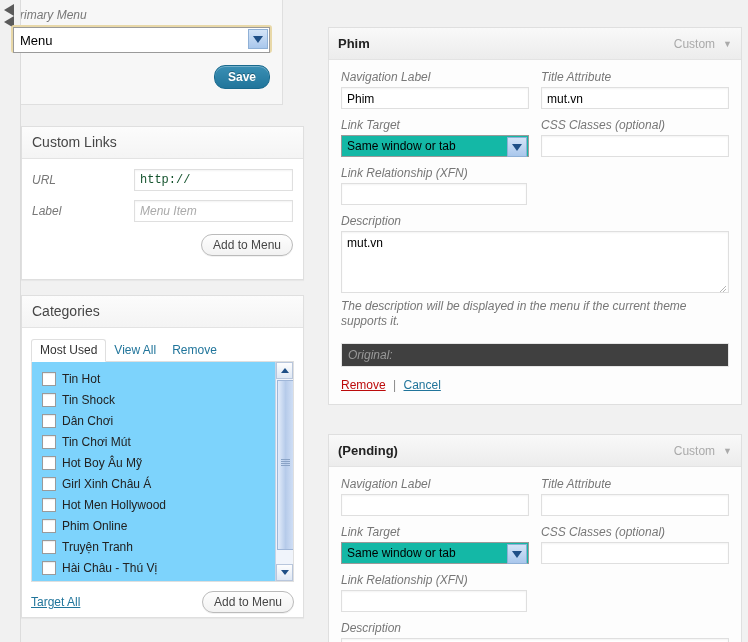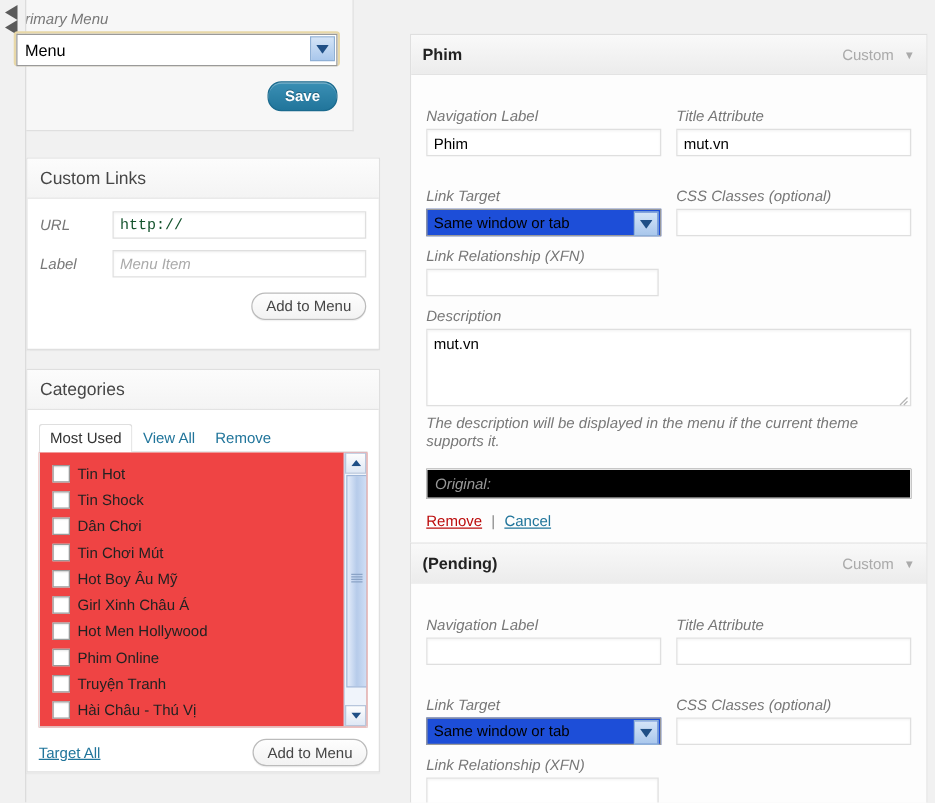--- a/index.html
+++ b/index.html
@@ -69,21 +69,21 @@
     display: inline-block; padding: 4px 13px;
     background: linear-gradient(to bottom,#3a8fb4,#21759b);
     border: 1px solid #1a6a8e; border-radius: 11px;
     color: #fff; font-size: 12px; font-weight: bold;
     text-shadow: 0 -1px 0 rgba(0,0,0,.3);
     box-shadow: inset 0 1px 0 rgba(255,255,255,.3);
     cursor: pointer;
   }
 
   .panel-customlinks { left: 21px; top: 126px; width: 281px; height: 152px; }
-  .field-row { display: flex; align-items: center; margin-bottom: 9px; }
+  .field-row { display: flex; align-items: center; margin-bottom: 9px; gap: 44px; }
   .field-row .lbl {
     width: 58px; font-style: italic; color: #777; font-size: 12px;
   }
   .txt {
     flex: 1; height: 20px; line-height: 20px;
     border: 1px solid #dfdfdf; background: #fff;
     padding: 0 5px; font-size: 12px; color: #14532d;
     box-shadow: inset 0 1px 2px rgba(0,0,0,.05);
   }
   .txt.mono { font-family: "Liberation Mono", monospace; font-size: 12px; }
@@ -103,21 +103,21 @@
   .tab {
     padding: 3px 8px 4px 8px; font-size: 12px; color: #21759b; cursor: pointer;
   }
   .tab.active {
     color: #333; background: #fff;
     border: 1px solid #dfdfdf; border-bottom: 1px solid #fff;
     margin-bottom: -1px; border-radius: 3px 3px 0 0;
   }
   .catbox {
     position: relative; height: 219px; margin-top: 0;
-    border: 1px solid #dfdfdf; border-top: none; background: #ef4444;
+    border: 1px solid #dfdfdf; border-top: none; background: #7dd3fc;
     overflow: hidden;
   }
   .catlist { padding: 6px 0 0 10px; }
   .catitem { display: flex; align-items: center; height: 21px; }
   .cbx {
     width: 12px; height: 12px; border: 1px solid #9a9a9a; background: #fff;
     margin-right: 6px; box-shadow: inset 0 1px 1px rgba(0,0,0,.08);
   }
   .catitem span { font-size: 12px; color: #222; }
   .vscroll {
@@ -152,55 +152,55 @@
     height: 31px; display: flex; align-items: center;
     padding: 0 9px; border-bottom: 1px solid #e3e3e3;
     background: linear-gradient(to bottom,#f9f9f9,#ececec);
   }
   .mi-title { font-size: 13px; font-weight: bold; color: #222; flex: 1; }
   .mi-type { font-size: 12px; color: #aaa; margin-right: 8px; }
   .mi-toggle { color: #aaa; font-size: 9px; }
   .mi-body { padding: 10px 12px 12px 12px; background: #fdfdfd; }
 
   .grid2 { display: flex; gap: 12px; }
-  .col { flex: 1; margin-top: 16px; }
+  .col { flex: 1; }
   .flabel {
     display: block; font-style: italic; color: #777; font-size: 12px;
     margin-bottom: 3px;
   }
   .finput {
     width: 100%; box-sizing: border-box; height: 22px; line-height: 22px;
     border: 1px solid #dfdfdf; background: #fff; padding: 0 5px;
     font-size: 12px; color: #000;
     box-shadow: inset 0 1px 2px rgba(0,0,0,.05);
   }
   .fselect {
     width: 100%; box-sizing: border-box; height: 22px;
-    border: 1px solid #9a9a9a; background: #1d4ed8;
+    border: 1px solid #9a9a9a; background: #14b8a6;
     display: flex; align-items: center; position: relative;
   }
   .fselect span { padding-left: 5px; font-size: 12px; color: #000; }
   .fselect .sel-arrow { right: 1px; top: 1px; width: 18px; height: 18px; }
   .fgroup { margin-top: 9px; }
   .ftext {
     width: 100%; box-sizing: border-box; height: 62px;
     border: 1px solid #dfdfdf; background: #fff; padding: 4px 5px;
     font-size: 12px; color: #000; position: relative;
     box-shadow: inset 0 1px 2px rgba(0,0,0,.05);
   }
   .resizer {
     position: absolute; right: 1px; bottom: 1px; width: 9px; height: 9px;
   }
   .helptext {
     font-style: italic; color: #777; font-size: 12px;
     line-height: 15px; margin-top: 6px; width: 96%;
   }
   .orig {
     margin-top: 14px; height: 22px; line-height: 22px;
-    border: 1px solid #e6e6e6; background: #000000;
+    border: 1px solid #e6e6e6; background: #404040;
     padding: 0 6px; font-style: italic; color: #999; font-size: 12px;
   }
   .actions { margin-top: 11px; font-size: 12px; }
   .a-remove { color: #bc0b0b; text-decoration: underline; cursor: pointer; }
   .a-sep { color: #888; margin: 0 4px; }
   .a-cancel { color: #21759b; text-decoration: underline; cursor: pointer; }
 </style>
 </head>
 <body>
 

